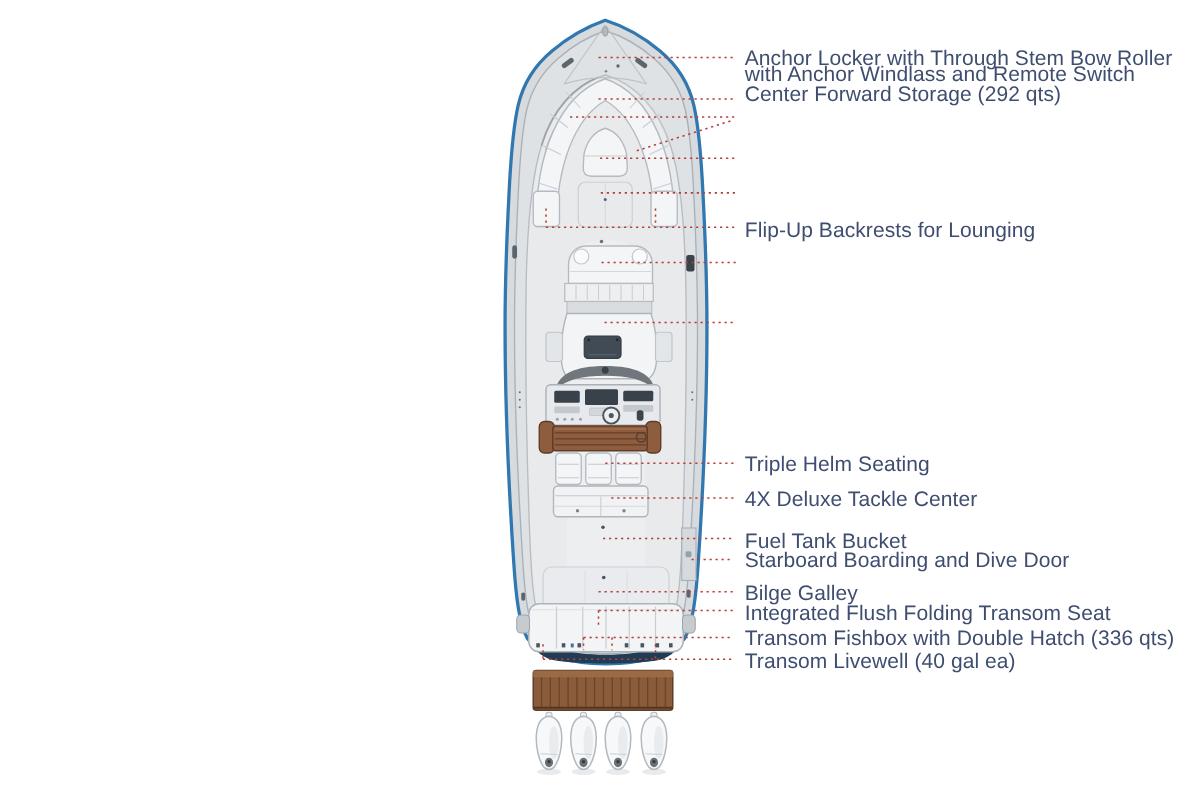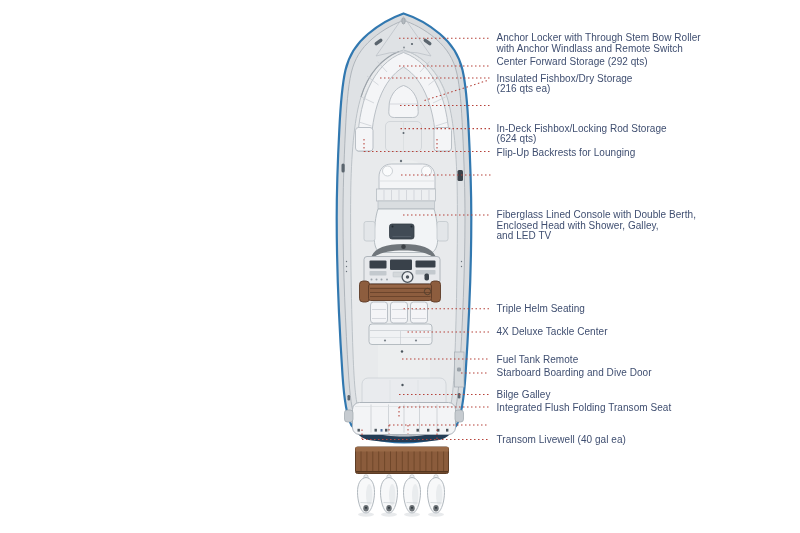--- a/index.html
+++ b/index.html
@@ -3,21 +3,21 @@
 <meta charset="utf-8">
 <style>
   html,body{margin:0;padding:0;background:#ffffff;}
   .canvas{
     position:relative;width:800px;height:533px;background:#ffffff;overflow:hidden;
     font-family:"Liberation Sans",sans-serif;
   }
   .canvas svg{position:absolute;left:0;top:0;}
   .lbl{
     position:absolute;left:496.5px;
-    font-size:10px;line-height:10.6px;letter-spacing:0.05px;
+    font-size:14px;line-height:10.6px;letter-spacing:0.05px;
     color:var(--label-text,#3f4e70);
     white-space:pre-line;
   }
   .ln{stroke:var(--accent-red,#b5423a);stroke-width:1.05;fill:none;stroke-dasharray:1.5 2.5;}
   .hull{fill:#d8dbde;stroke:var(--hull-blue,#3178b0);stroke-width:2.2;}
   .gunwale{fill:var(--deck-gray,#dfe2e5);stroke:#a9b0b7;stroke-width:0.9;}
   .floor{fill:#e8eaec;stroke:#b7bdc3;stroke-width:0.9;}
   .cushion{fill:var(--cushion-white,#f4f5f7);stroke:#b3bac1;stroke-width:0.9;}
   .seam{stroke:#c7ccd1;stroke-width:0.7;fill:none;}
   .faint{stroke:#cbd0d5;stroke-width:0.8;fill:none;}
@@ -283,28 +283,22 @@
     <path class="ln" d="M399,394.5 H489"></path>
     <path class="ln" d="M399,407 V418 M399,407 H489"></path>
     <path class="ln" d="M389,425 V433.5 M408,425 V433.5 M389,425 H489"></path>
     <path class="ln" d="M362,429.5 V439.5 M437,429.5 V439.5 M362,439.5 H489"></path>
   </g>
 </svg>
 
   <div class="lbl" style="top:33px">Anchor Locker with Through Stem Bow Roller
 with Anchor Windlass and Remote Switch</div>
   <div class="lbl" style="top:57px">Center Forward Storage (292 qts)</div>
-  <div class="lbl" style="top:73.5px">Insulated Fishbox/Dry Storage
-(216 qts ea)</div>
-  <div class="lbl" style="top:123.5px">In-Deck Fishbox/Locking Rod Storage
-(624 qts)</div>
   <div class="lbl" style="top:148px">Flip-Up Backrests for Lounging</div>
-  <div class="lbl" style="top:210px">Fiberglass Lined Console with Double Berth,
-Enclosed Head with Shower, Galley,
-and LED TV</div>
   <div class="lbl" style="top:304px">Triple Helm Seating</div>
   <div class="lbl" style="top:327px">4X Deluxe Tackle Center</div>
-  <div class="lbl" style="top:355px">Fuel Tank Remote</div>
+  <div class="lbl" style="top:355px">Fuel Tank Bucket</div>
   <div class="lbl" style="top:368px">Starboard Boarding and Dive Door</div>
   <div class="lbl" style="top:389.5px">Bilge Galley</div>
   <div class="lbl" style="top:402.5px">Integrated Flush Folding Transom Seat</div>
+  <div class="lbl" style="top:420px">Transom Fishbox with Double Hatch (336 qts)</div>
   <div class="lbl" style="top:435px">Transom Livewell (40 gal ea)</div>
 </div>
 
 </body></html>

